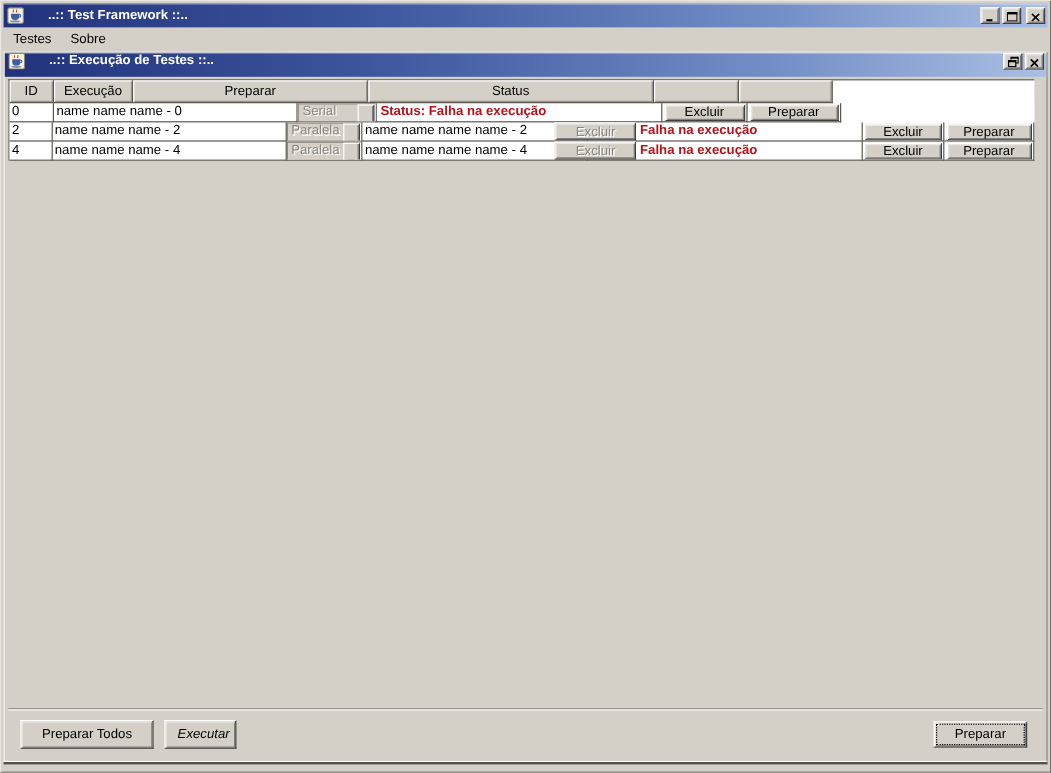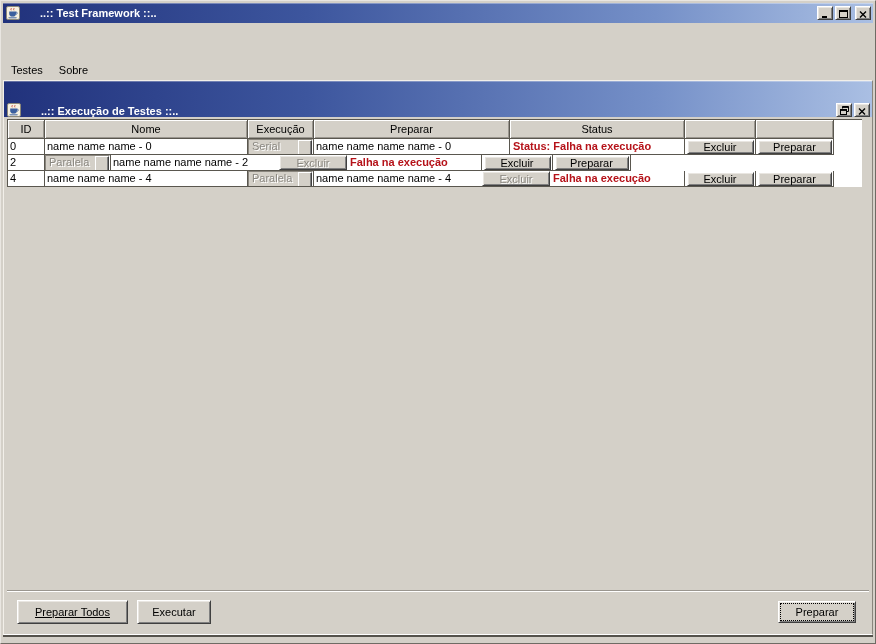--- a/index.html
+++ b/index.html
@@ -26,36 +26,36 @@
 
   .tb-btn {
     width:16px; height:14px; flex:none; margin-left:2px;
     background: var(--chrome);
     border:1px solid; border-color:#ffffff #404040 #404040 #ffffff;
     box-shadow: inset 1px 1px 0 #e9e6e1, inset -1px -1px 0 #808080;
     display:flex; align-items:center; justify-content:center; padding:0;
   }
   .tb-btn.gap { margin-left:4px; }
 
-  .menubar { height:20px; flex:none; display:flex; align-items:center; background:var(--chrome); padding-left:8px;margin-top:37px; }
+  .menubar { height:20px; flex:none; display:flex; align-items:center; background:var(--chrome); padding-left:8px; }
   .menu-item { font-size:11px; color:#000; padding:2px 6px 3px 0; margin-right:10px; cursor:default; }
 
   .desktop { flex:1; position:relative; background:var(--chrome); border-bottom:2px solid #55524c; margin-bottom:6px; }
 
   .iframe {
     position:absolute; inset:0;
     border:1px solid; border-color:#f2efe9 #8a867e #ffffff #f2efe9;
     background:var(--chrome);
     display:flex; flex-direction:column;
   }
   .iframe-titlebar {
-    height:36px; flex:none;
+    height:20px; flex:none;
     background: linear-gradient(90deg, var(--titlebar_left) 0%, #3d569e 35%, #7590c8 75%, var(--titlebar_right) 100%);
     box-shadow: inset 0 1px 0 rgba(255,255,255,0.3);
-    display:flex; align-items:flex-end; padding:0 2px 0 3px;
+    display:flex; align-items:flex-start; padding:0 2px 0 3px;
   }
   .iframe-content { flex:1; display:flex; flex-direction:column; padding:2px 3px 0 3px; overflow:hidden;gap:40px; }
 
   
   .table-wrap { width:855px; flex:none; border-top:1px solid var(--grid); border-left:1px solid var(--grid); background:#fff; }
   .th-row { display:flex; height:19px; }
   .th {
     background:var(--chrome); font-size:11px; color:#000;
     display:flex; align-items:center; justify-content:center;
     border-right:1px solid var(--grid); border-bottom:1px solid var(--grid);
@@ -65,21 +65,21 @@
   .tr { display:flex; height:16px; background:var(--row_bg); }
   .td {
     font-size:11px; color:#000; line-height:15px;
     border-right:1px solid var(--grid); border-bottom:1px solid var(--grid);
     white-space:nowrap; overflow:hidden; padding-left:2px;
   }
   .c-id     { width:37px; }
   .c-nome   { width:203px; }
   .c-exec   { width:66px; padding:0; }
   .c-msg    { width:196px; }
-  .c-status { width:175px; padding:0; display:flex; align-items:center; overflow:visible; position:relative; z-index:2; }
+  .c-status { width:238px; padding:0; display:flex; align-items:center; overflow:visible; position:relative; z-index:2; }
   .c-act    { width:71px; padding:0; display:flex; align-items:center; justify-content:center; }
   .c-act2   { width:78px; padding:0; display:flex; align-items:flex-end; justify-content:center; }
 
   .status-text { color:var(--status_red); font-size:11px; padding-left:3px; white-space:nowrap;font-weight:bold; }
 
   
   .btn {
     background:var(--chrome); color:#000; font-size:11px;
     border:1px solid; border-color:#ffffff #404040 #404040 #ffffff;
     box-shadow: inset 1px 1px 0 #e9e6e1, inset -1px -1px 0 #808080;
@@ -104,22 +104,22 @@
   }
   .combo-arrow { width:0; height:0; border:3px solid transparent; border-top:4px solid var(--disabled_text); margin-top:4px; }
 
   
   .footer {
     flex:none; height:44px; margin-top:auto;
     border-top:1px solid #9a968f; box-shadow: inset 0 1px 0 #ffffff;
     display:flex; align-items:center; padding:0 13px 2px 10px; background:var(--chrome);
   }
   .btn-lg { height:24px; padding:0 10px; }
-  #btn-preparar-todos { width:111px;text-decoration:underline; }
-  #btn-executar { width:74px; margin-left:9px; }
+  #btn-preparar-todos { width:111px; }
+  #btn-executar { width:60px; margin-left:9px;font-style:italic; }
   .footer-spacer { flex:1; }
   #btn-cancelar { width:78px; height:22px; outline:1px dotted #000; outline-offset:-3px; }
 
   .app-icon { flex:none; display:flex; }
 </style>
 </head>
 <body>
 
 <div class="window">
 
@@ -196,53 +196,52 @@
               </svg>
           </span>
         </button>
       </div>
 
       <div class="iframe-content">
 
         <div class="table-wrap">
           <div class="th-row">
             <div class="th c-id">ID</div>
-            <div class="th c-nome">Nome</div>
             <div class="th c-exec">Execução</div>
             <div class="th c-msg">Preparar</div>
             <div class="th c-status">Status</div>
             <div class="th c-act"></div>
             <div class="th c-act2"></div>
           </div>
 
           <div class="tr">
             <div class="td c-id">0</div>
             <div class="td c-nome">name name name - 0</div>
             <div class="td c-exec">
               <div class="combo">
                 <span class="combo-val">Serial</span>
                 <span class="combo-btn">
                     <span class="combo-arrow"></span>
                   </span>
               </div>
             </div>
-            <div class="td c-msg">name name name name - 0</div>
             <div class="td c-status">
               <span class="status-text">Status: Falha na execução</span>
             </div>
             <div class="td c-act">
               <button class="btn cell-btn">Excluir</button>
             </div>
             <div class="td c-act2">
               <button class="btn cell-btn">Preparar</button>
             </div>
           </div>
 
           <div class="tr">
             <div class="td c-id">2</div>
+            <div class="td c-nome">name name name - 2</div>
             <div class="td c-exec">
               <div class="combo">
                 <span class="combo-val">Paralela</span>
                 <span class="combo-btn">
                     <span class="combo-arrow"></span>
                   </span>
               </div>
             </div>
             <div class="td c-msg">name name name name - 2</div>
             <div class="td c-status">

